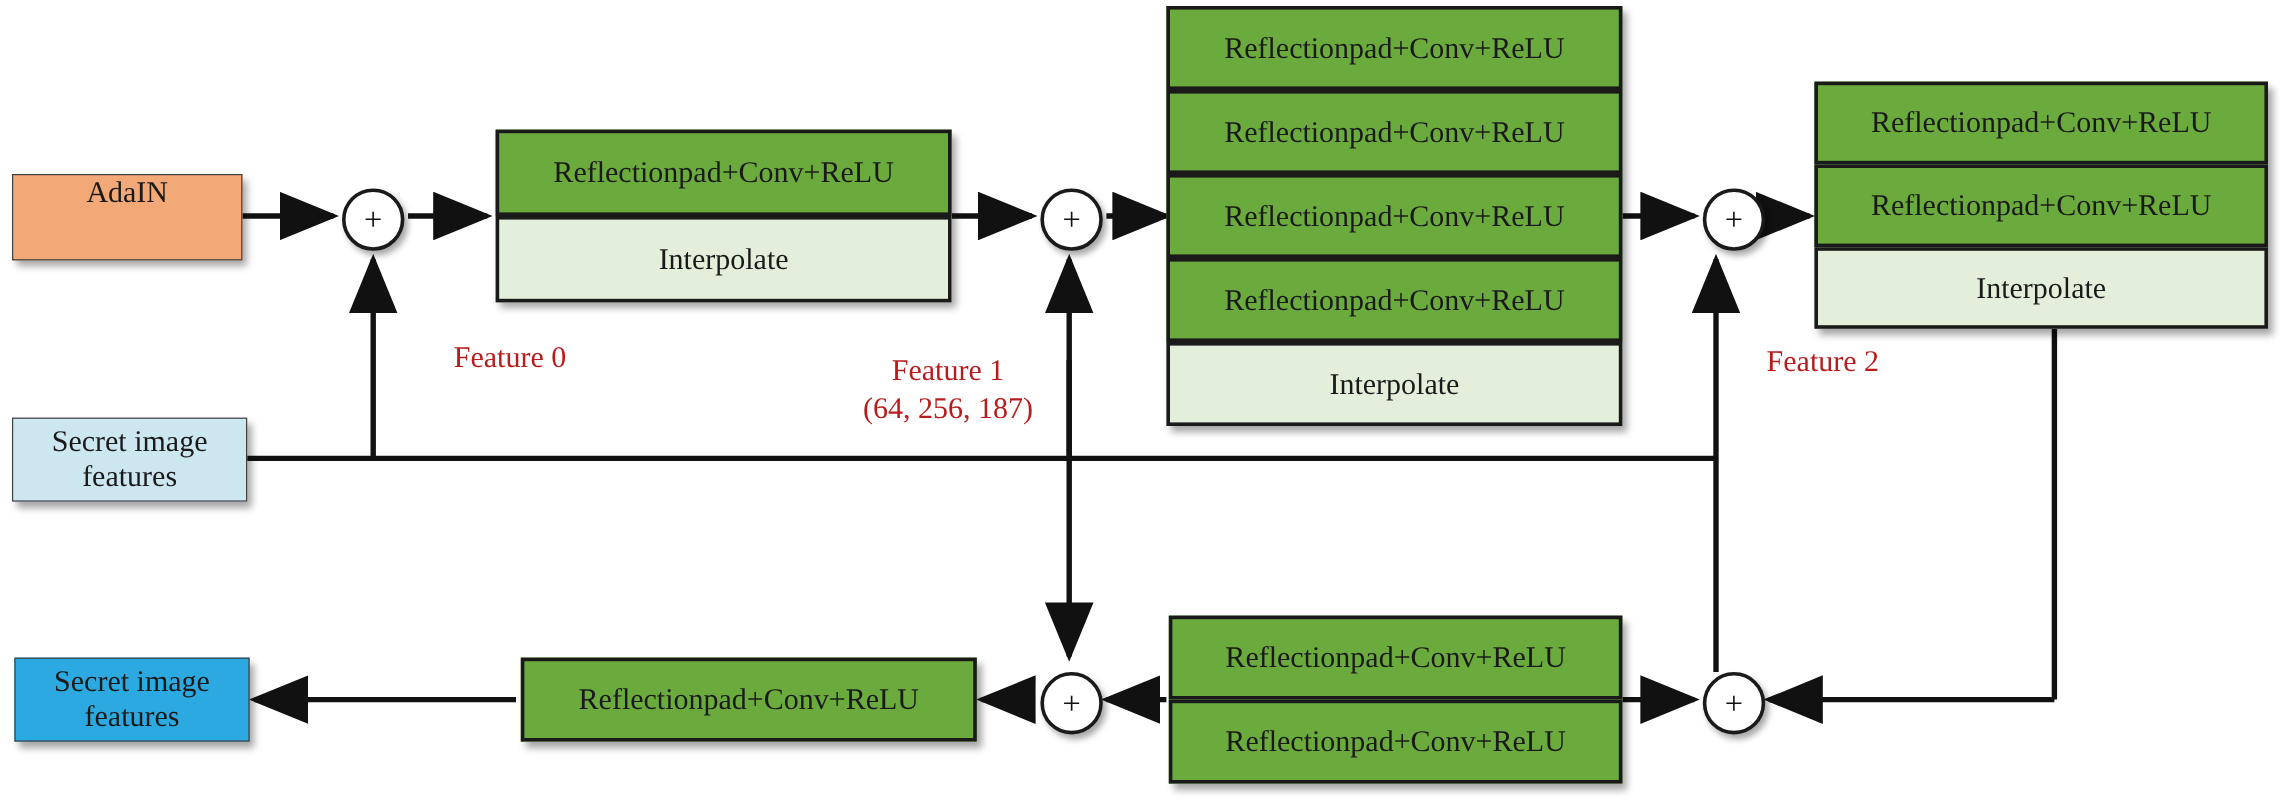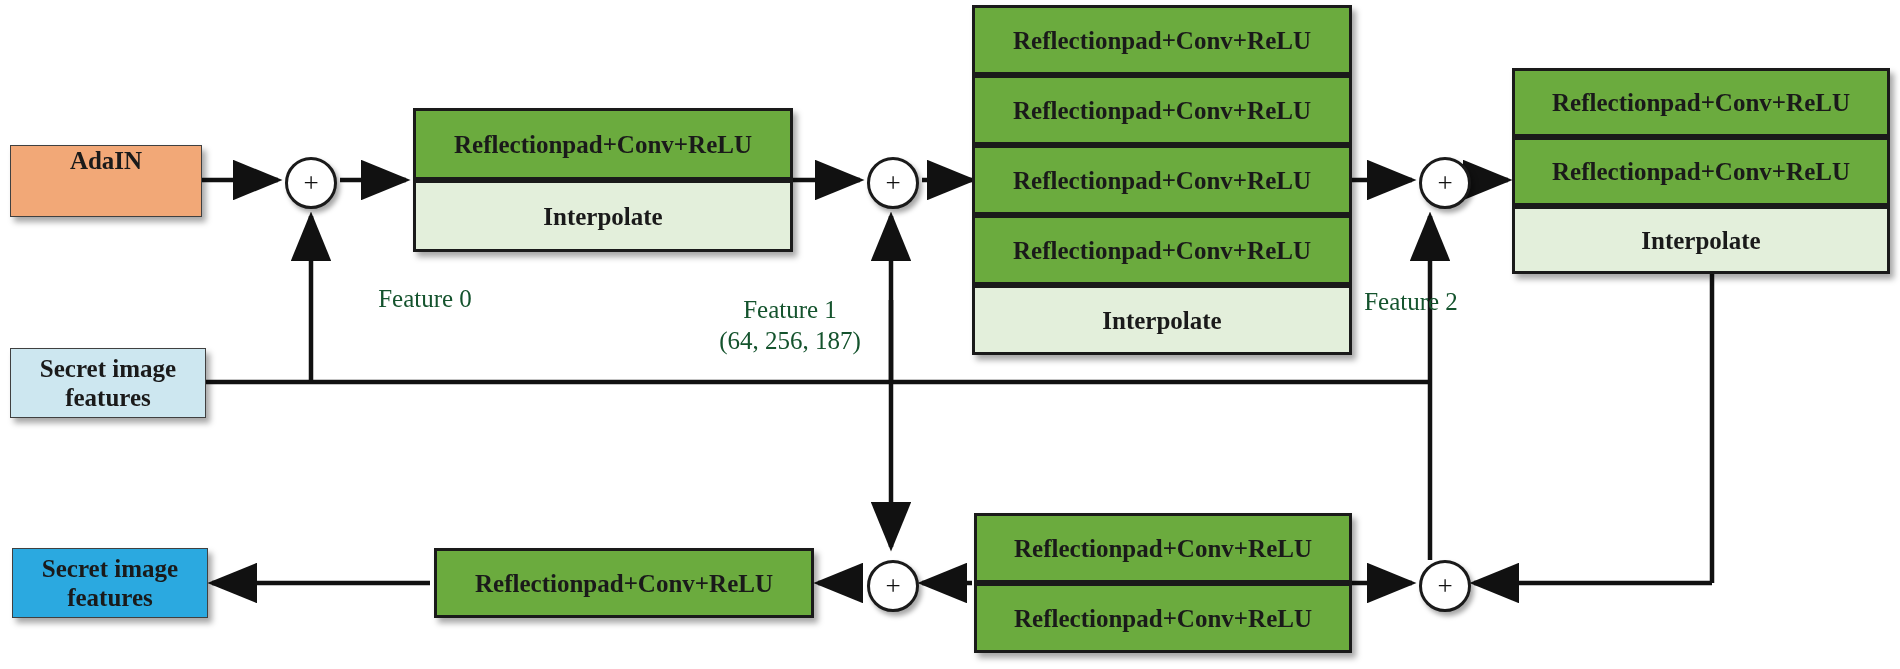--- a/index.html
+++ b/index.html
@@ -12,22 +12,22 @@
   .seg{position:absolute;box-sizing:border-box;border:3px solid #1a1a1a;
        display:flex;align-items:center;justify-content:center;text-align:center;}
   .stack{position:absolute;box-sizing:border-box;
          box-shadow:4px 5px 6px rgba(0,0,0,0.35);}
   .green{background:#6BAB3E;}
   .lgreen{background:#E3EFDB;}
   .orange{background:#F2A877;}
   .lblue{background:#CDE7F0;}
   .blue{background:#2BA9E0;}
   .lbl{position:absolute;font-size:25px;line-height:31px;text-align:center;
-       white-space:nowrap;color:#14532d;}
-  .boxtxt{font-size:25px;line-height:29px;color:#1a1a1a;font-weight:bold;}
+       white-space:nowrap;color:#b91c1c;}
+  .boxtxt{font-size:25px;line-height:29px;color:#1a1a1a;}
   .plus{position:absolute;width:46px;height:46px;border-radius:50%;
         background:#fff;border:3px solid #1a1a1a;
         display:flex;align-items:center;justify-content:center;
         font-size:27px;line-height:27px;box-shadow:3px 4px 5px rgba(0,0,0,0.35);}
   svg.edges{position:absolute;left:0;top:0;width:1900px;height:669px;
             pointer-events:none;}
 </style>
 </head>
 <body>
 
@@ -133,21 +133,21 @@
 
   <div class="lbl" style="left:290px;top:283px;width:270px;">
     <div>Feature 0</div>
   </div>
 
   <div class="lbl" style="left:655px;top:294px;width:270px;">
     <div>Feature 1</div>
     <div>(64, 256, 187)</div>
   </div>
 
-  <div class="lbl" style="left:1276px;top:286px;width:270px;text-align:center;">
+  <div class="lbl" style="left:1384px;top:286px;width:270px;text-align:center;">
     <div>Feature 2</div>
   </div>
 
 
 
   <div class="box lblue" style="left:10px;top:348px;width:196px;height:70px;flex-direction:column;">
     <span class="boxtxt">Secret image</span>
     <span class="boxtxt">features</span>
   </div>
 

